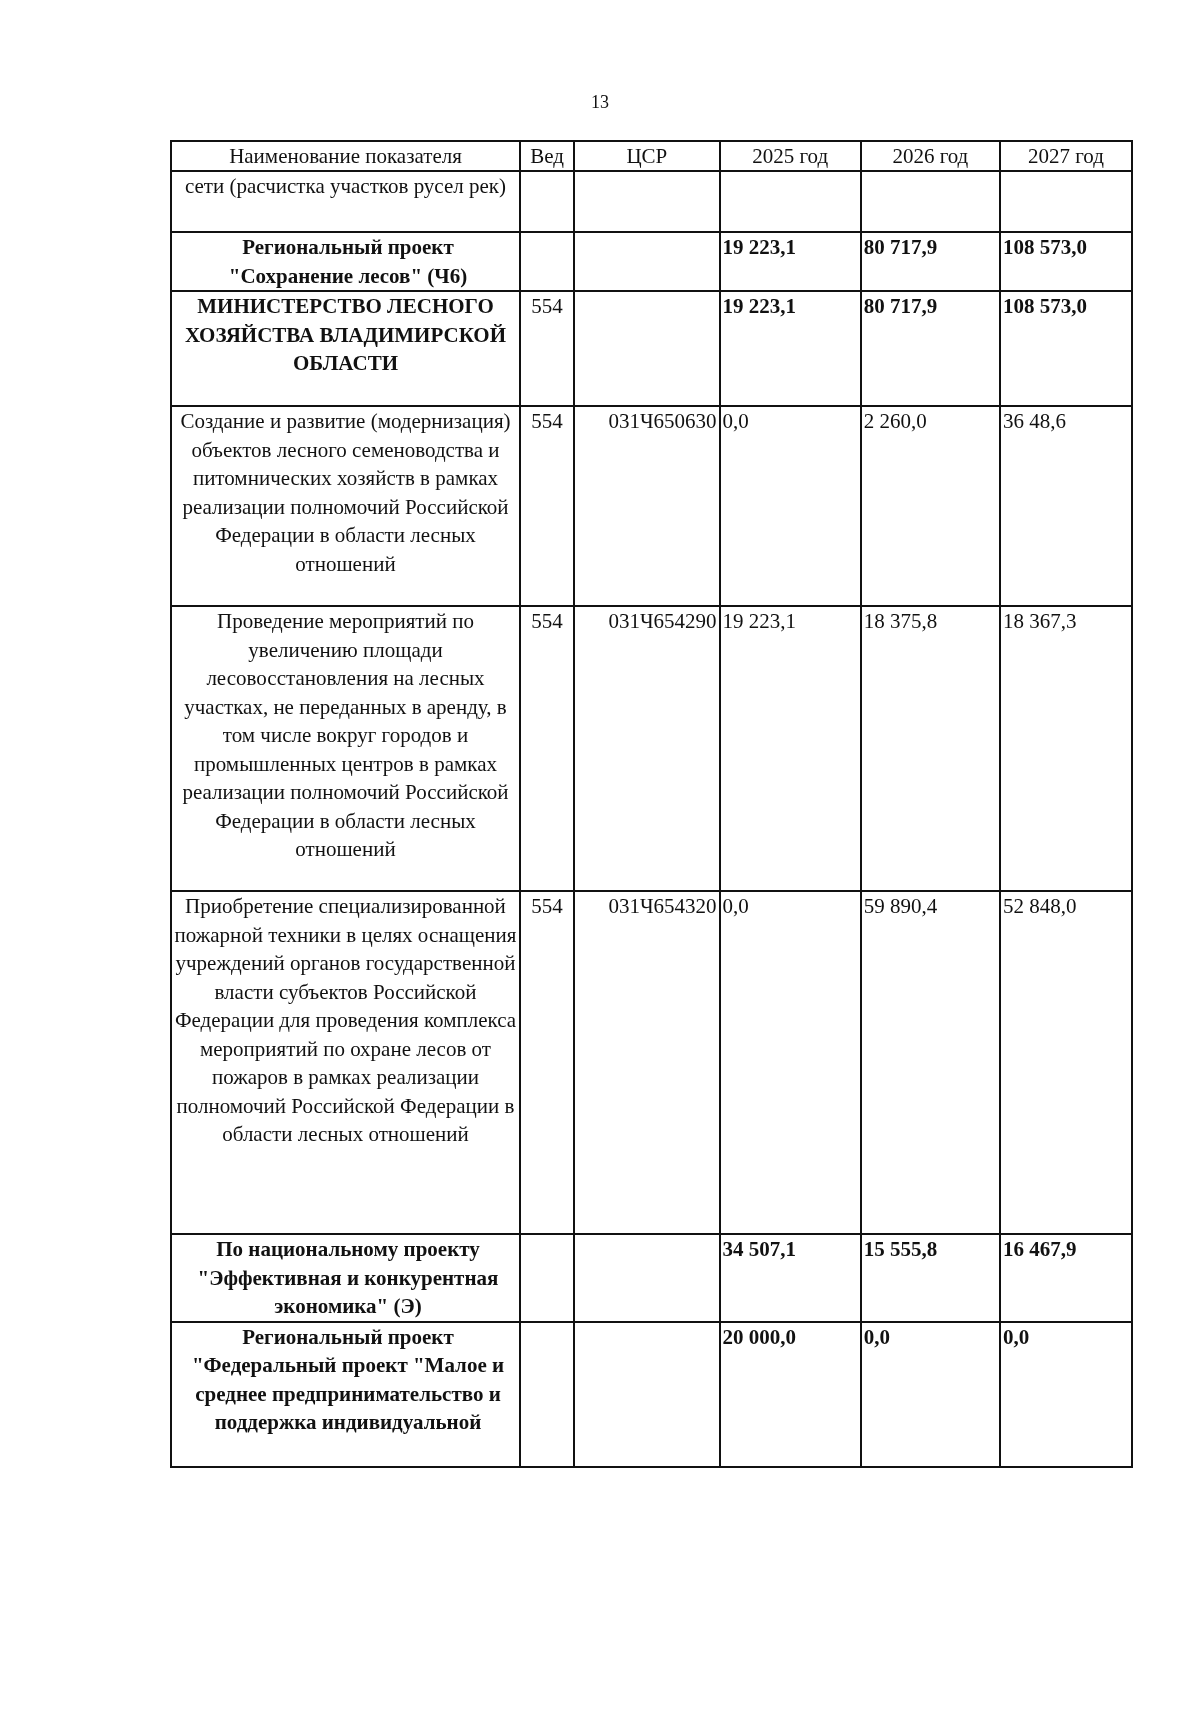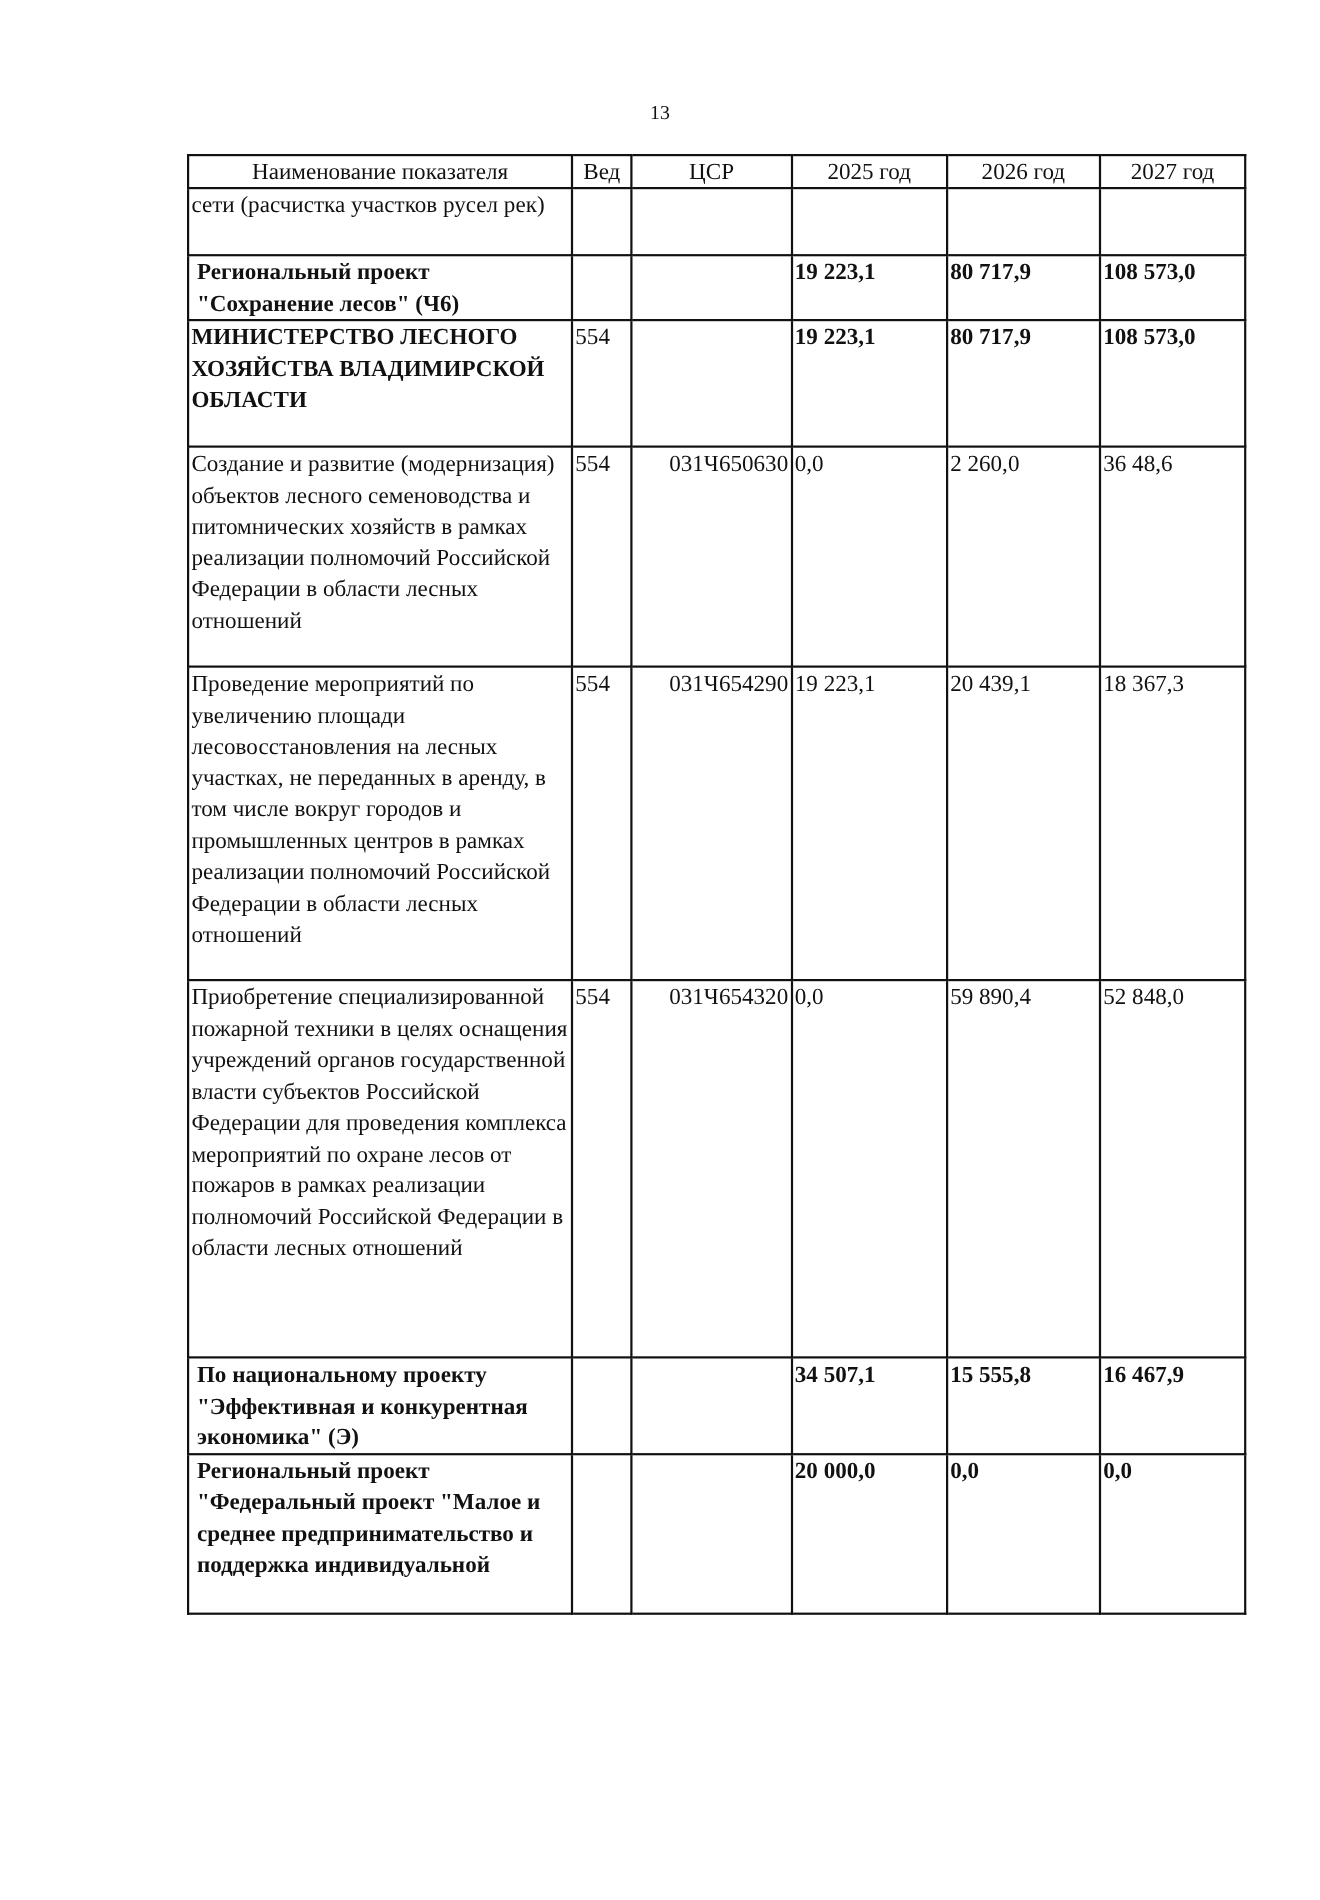--- a/index.html
+++ b/index.html
@@ -5,22 +5,22 @@
     html, body { margin: 0; padding: 0; background: #ffffff; }
     body { width: 1200px; height: 1727px; position: relative; overflow: hidden;
            font-family: "Liberation Serif", "DejaVu Serif", serif; color: #111; }
     .page-num { position: absolute; top: 92px; left: 0; width: 1200px; text-align: center;
                 font-size: 18px; }
     table.budget { position: absolute; left: 170px; top: 140px; border-collapse: collapse;
                    table-layout: fixed; width: 963px; }
     table.budget td, table.budget th { border: 2px solid #111; vertical-align: top;
                    font-size: 21px; line-height: 28.5px; padding: 0 2px; font-weight: normal; }
     table.budget th { text-align: center; line-height: 28px; padding: 0; }
-    .c-name { width: 341px; text-align: left; }
-    .c-ved { width: 53px; text-align: left; }
+    .c-name { width: 341px; text-align: center; }
+    .c-ved { width: 53px; text-align: center; }
     .c-csr { width: 142px; text-align: right; }
     .c-y25 { width: 138px; } .c-y26 { width: 136px; } .c-y27 { width: 129px; }
     td.num { text-align: left; padding-right: 2px; }
     .bold { font-weight: bold !important; }
     .pad-l { padding-left: 7px !important; }
   </style>
 </head>
 <body>
 
 <div class="page-num">13</div>
@@ -75,21 +75,21 @@
       <td class="c-csr">031Ч650630</td>
       <td class="num">0,0</td>
       <td class="num">2 260,0</td>
       <td class="num">36 48,6</td>
     </tr>
     <tr style="height:285px">
       <td class="c-name">Проведение мероприятий по увеличению площади лесовосстановления на лесных участках, не переданных в аренду, в том числе вокруг городов и промышленных центров в рамках реализации полномочий Российской Федерации в области лесных отношений</td>
       <td class="c-ved">554</td>
       <td class="c-csr">031Ч654290</td>
       <td class="num">19 223,1</td>
-      <td class="num">20 439,1</td>
+      <td class="num">18 375,8</td>
       <td class="num">18 367,3</td>
     </tr>
     <tr style="height:343px">
       <td class="c-name">Приобретение специализированной пожарной техники в целях оснащения учреждений органов государственной власти субъектов Российской Федерации для проведения комплекса мероприятий по охране лесов от пожаров в рамках реализации полномочий Российской Федерации в области лесных отношений</td>
       <td class="c-ved">554</td>
       <td class="c-csr">031Ч654320</td>
       <td class="num">0,0</td>
       <td class="num">59 890,4</td>
       <td class="num">52 848,0</td>
     </tr>

